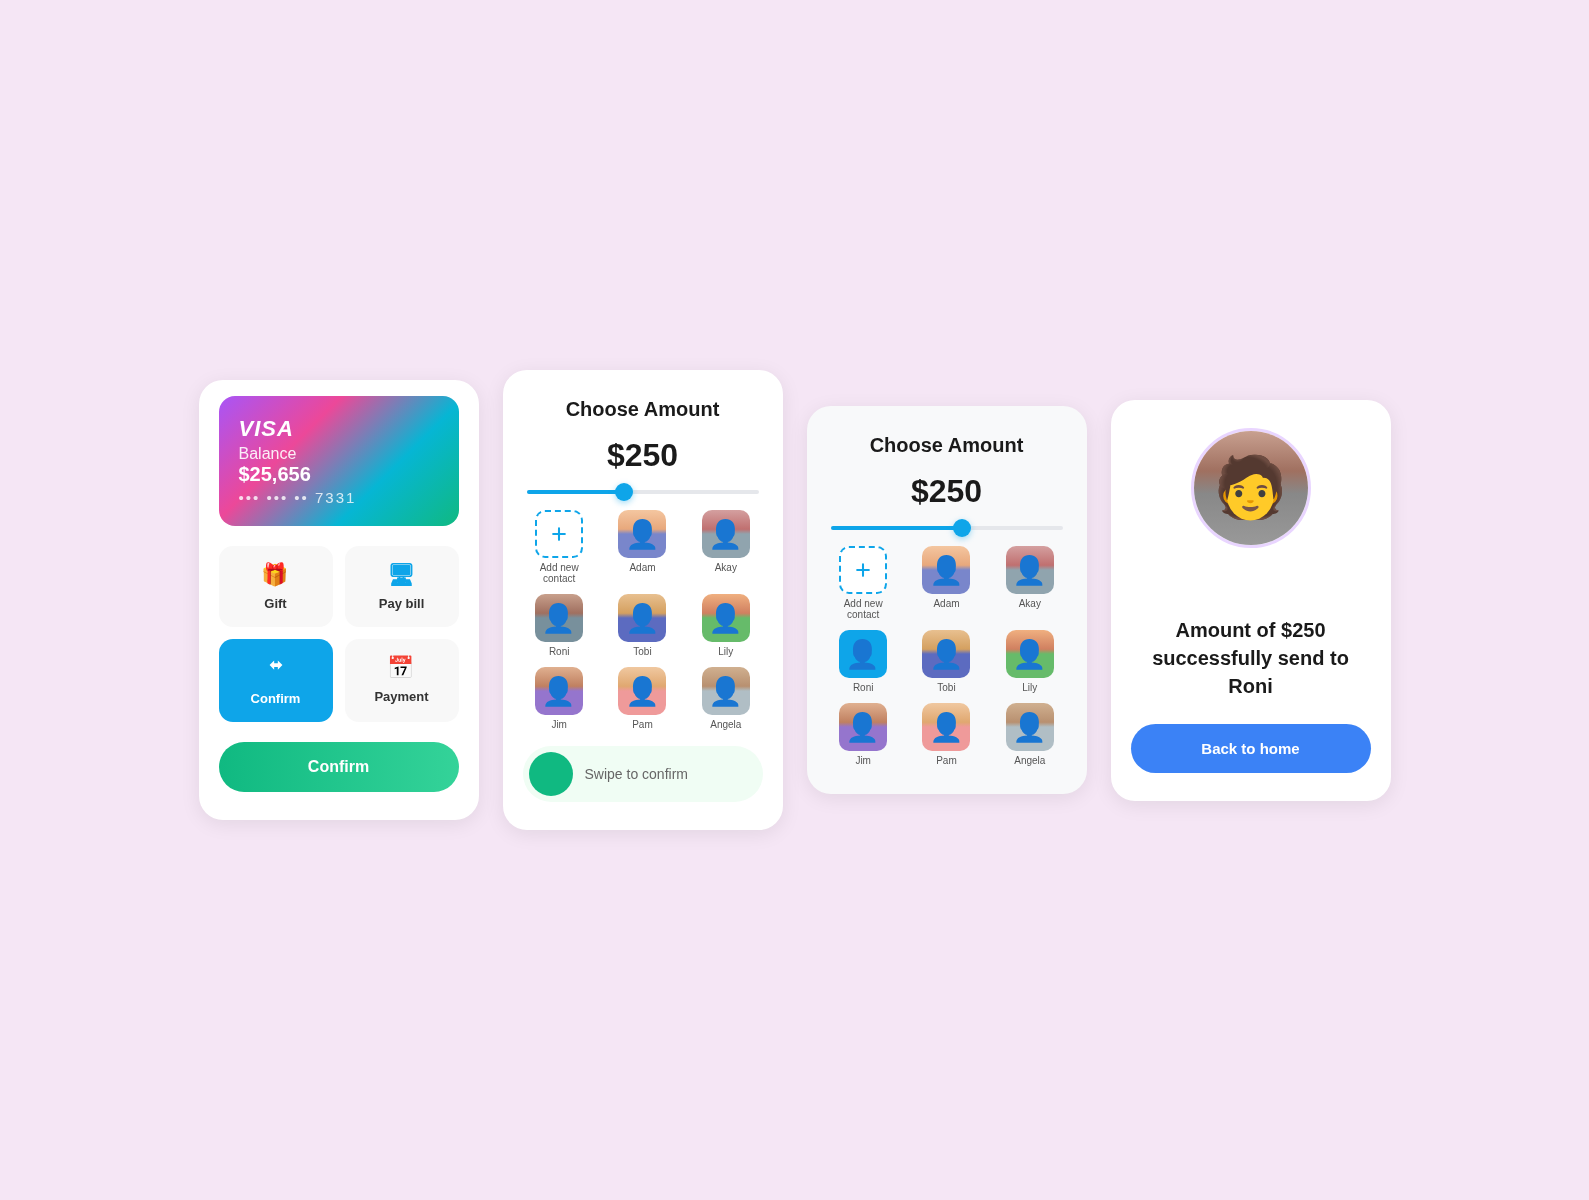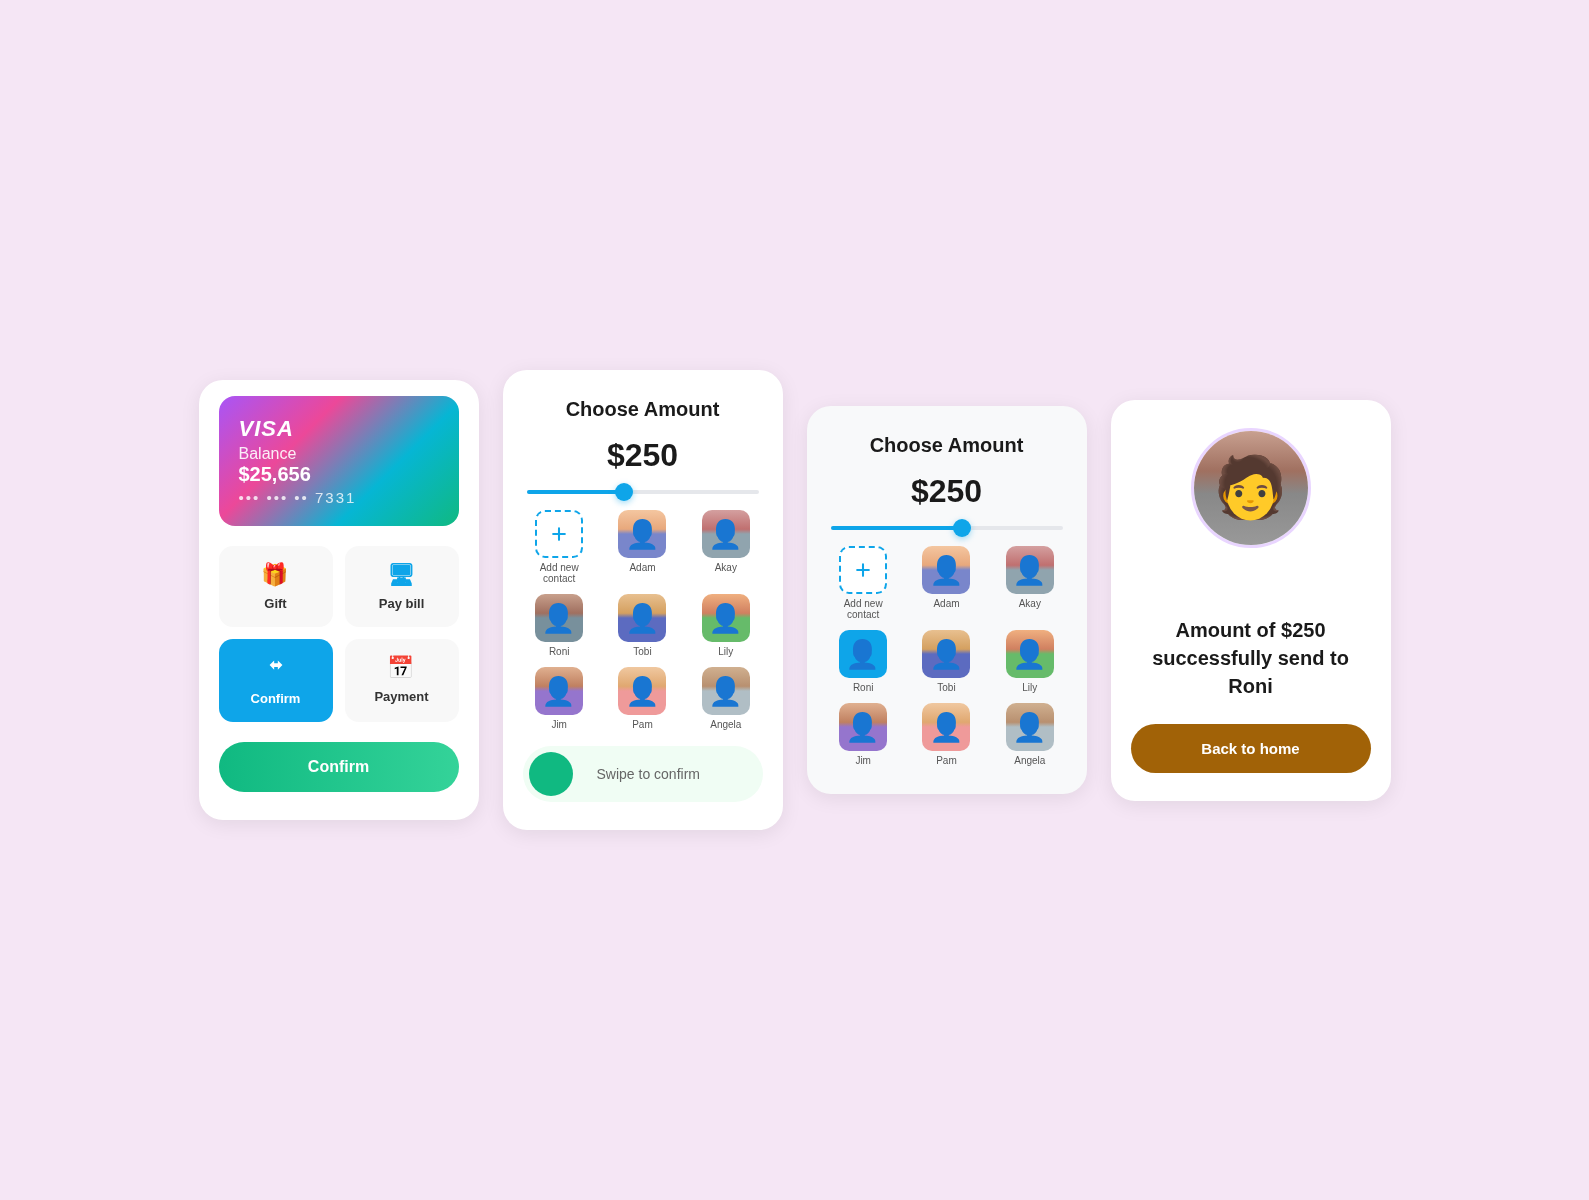--- a/index.html
+++ b/index.html
@@ -185,21 +185,21 @@
       font-size: 10px;
       color: #555;
       text-align: center;
     }
     .swipe-confirm {
       background: #f0fdf4;
       border-radius: 50px;
       padding: 6px 6px 6px 6px;
       display: flex;
       align-items: center;
-      gap: 24px;
+      gap: 12px;
       border: none;
       cursor: pointer;
     }
     .swipe-circle {
       width: 44px;
       height: 44px;
       background: #10b981;
       border-radius: 50%;
       flex-shrink: 0;
     }
@@ -253,21 +253,21 @@
     }
     .success-text {
       font-size: 20px;
       font-weight: 700;
       text-align: center;
       color: #1a1a1a;
       line-height: 1.4;
       margin-top: 44px;
     }
     .back-home-btn {
-      background: #a16207;
+      background: #3b82f6;
       border: none;
       border-radius: 50px;
       color: white;
       font-size: 15px;
       font-weight: 600;
       padding: 16px 32px;
       cursor: pointer;
       width: 100%;
     }
 

